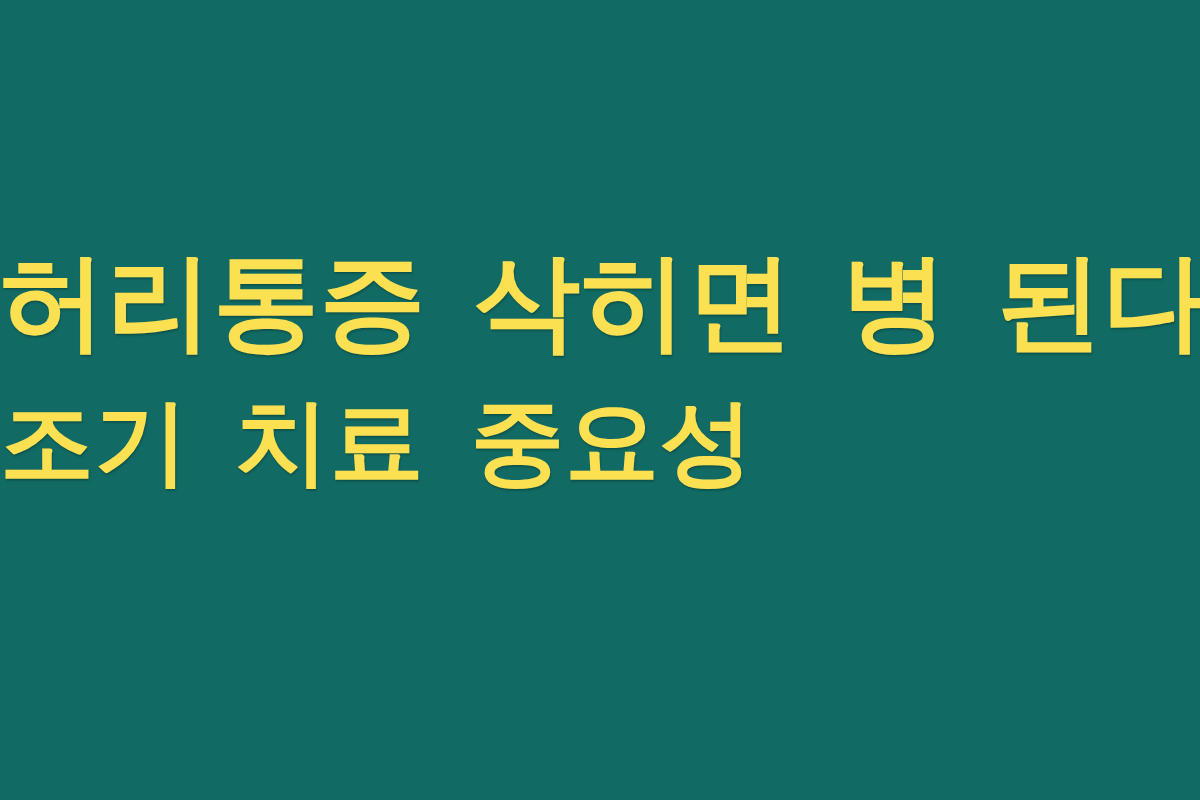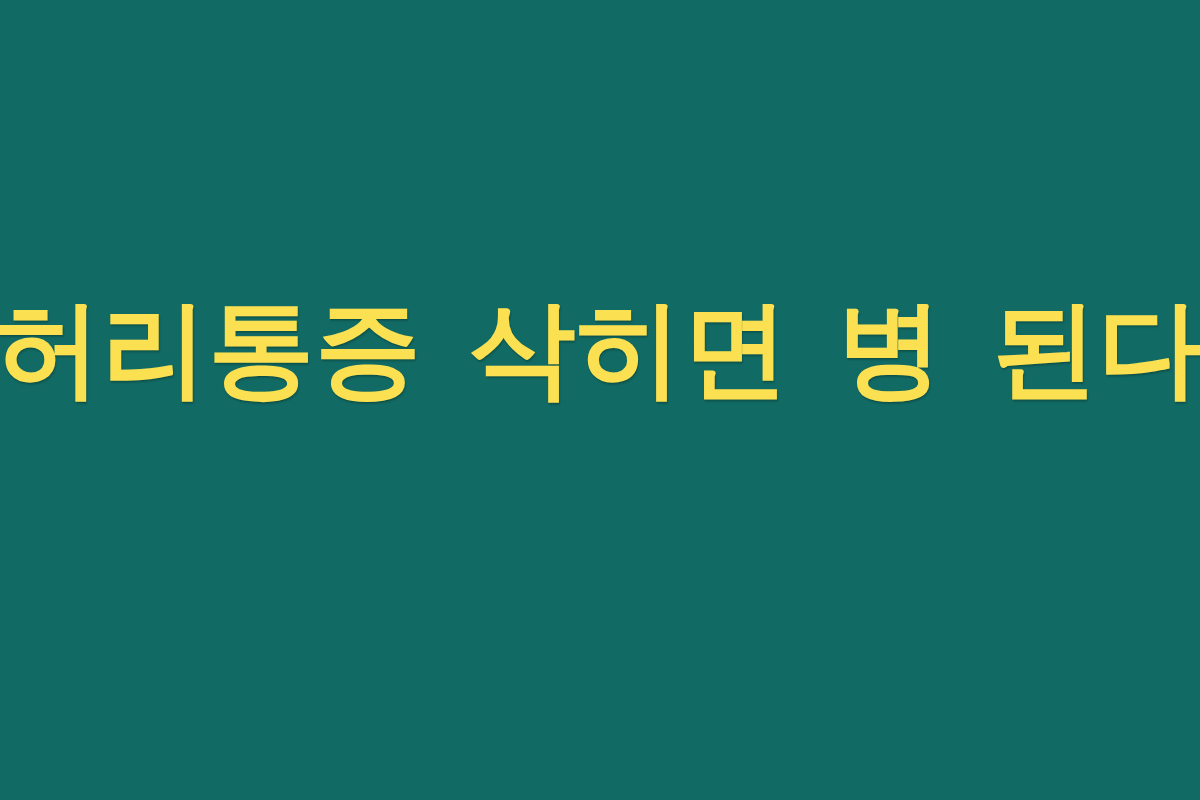--- a/index.html
+++ b/index.html
@@ -27,21 +27,21 @@
     align-items: center;
     justify-content: center;
     
     padding-bottom: 62px;
     user-select: none;
   }
 
   .headline-block {
     display: flex;
     flex-direction: column;
-    align-items: center;
+    align-items: flex-start;
     justify-content: center;
     text-align: center;
     width: 100%;
   }
 
   .headline-line {
     display: block;
     color: #fbe152;
     font-family: "DejaVu Sans", "Liberation Sans", sans-serif;
     font-weight: 700;
@@ -68,16 +68,17 @@
 </style>
 </head>
 <body>
 
 <div class="banner">
 
   <div class="headline-block">
 
     <span class="headline-line headline-line--primary">허리통증 삭히면 병 된다</span>
 
+    <span class="headline-line headline-line--secondary">조기 치료 중요성</span>
 
   </div>
 
 </div>
 
 </body></html>

